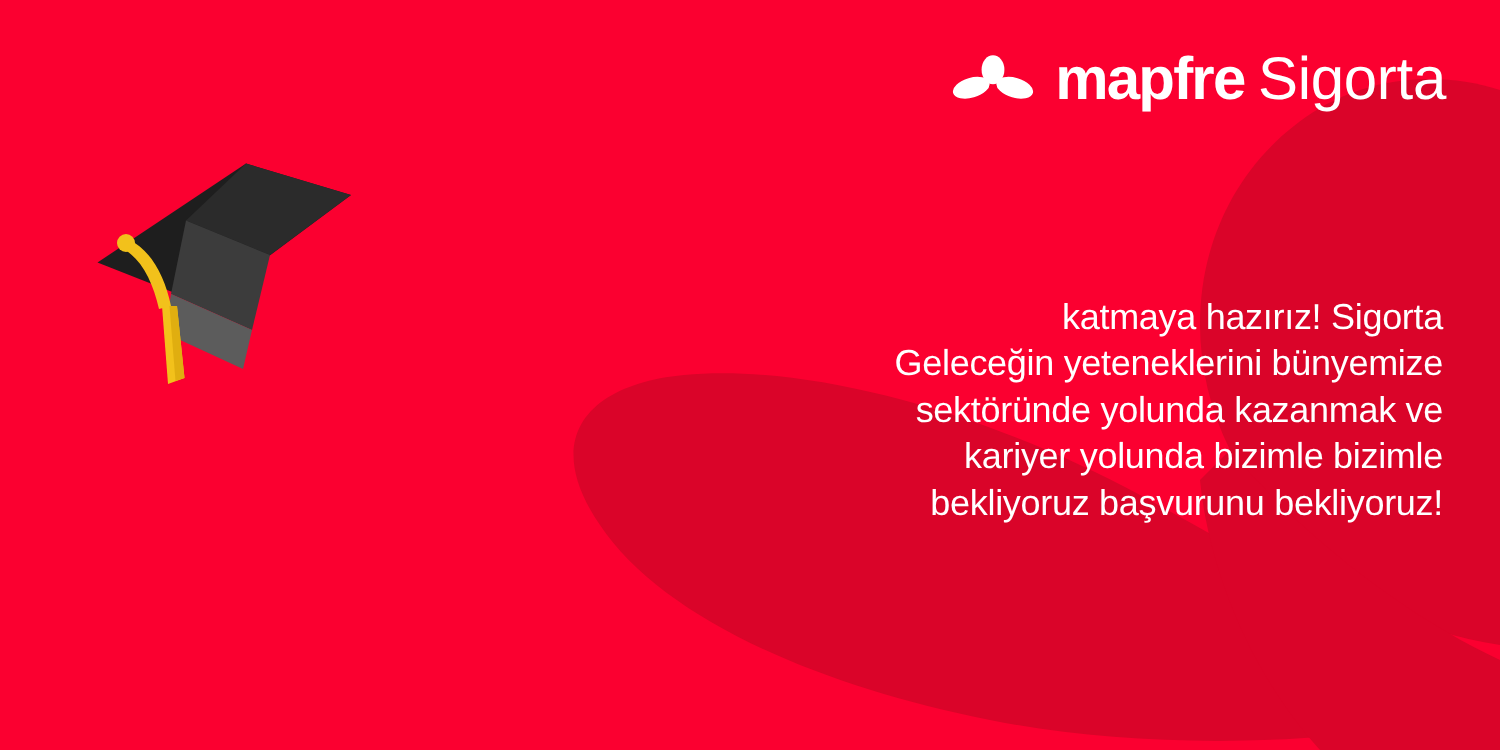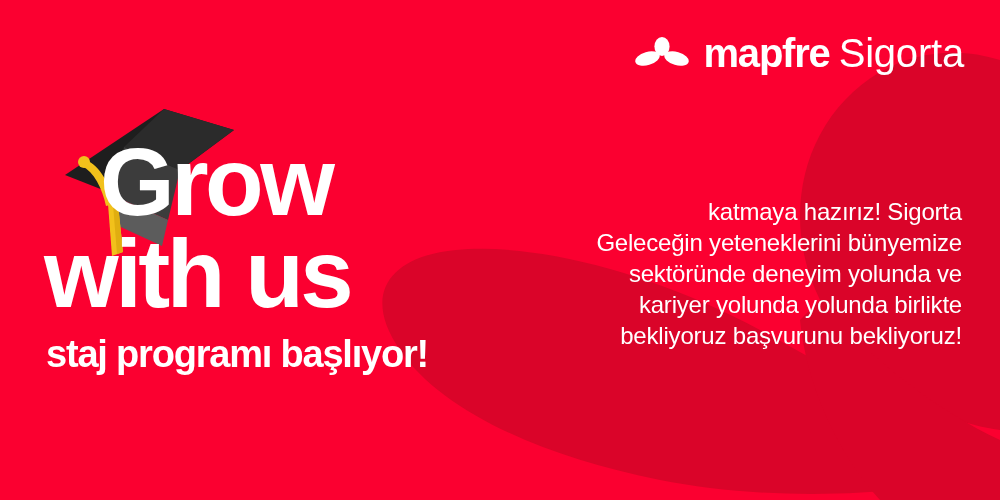--- a/index.html
+++ b/index.html
@@ -154,27 +154,22 @@
 
       <path d="M24 60 C 38 66 48 84 52 104 L44 106 C 40 88 32 72 20 66 Z" fill="#F2C11B"></path>
 
       <circle cx="22" cy="62" r="6" fill="#F2C11B"></circle>
 
       <path d="M46 104 L56 104 L61 152 L50 156 Z" fill="#F2C11B"></path>
       <path d="M56 104 L61 152 L55 154 L51 104 Z" fill="#E0AE10"></path>
     </svg>
   </div>
 
-  <div class="headline-block">
-    <div class="headline line-1">Grow</div>
-    <div class="headline line-2">with us</div>
-    <div class="subheadline">staj programı başlıyor!</div>
-  </div>
 
   <div class="copy-block">
     <div class="copy-line">katmaya hazırız! Sigorta</div>
     <div class="copy-line">Geleceğin yeteneklerini bünyemize</div>
-    <div class="copy-line">sektöründe deneyim yolunda ve</div>
-    <div class="copy-line">kariyer yolunda yolunda birlikte</div>
+    <div class="copy-line">sektöründe yolunda kazanmak ve</div>
+    <div class="copy-line">kariyer yolunda bizimle bizimle</div>
     <div class="copy-line">bekliyoruz başvurunu bekliyoruz!</div>
   </div>
 
 </div>
 
 </body></html>

